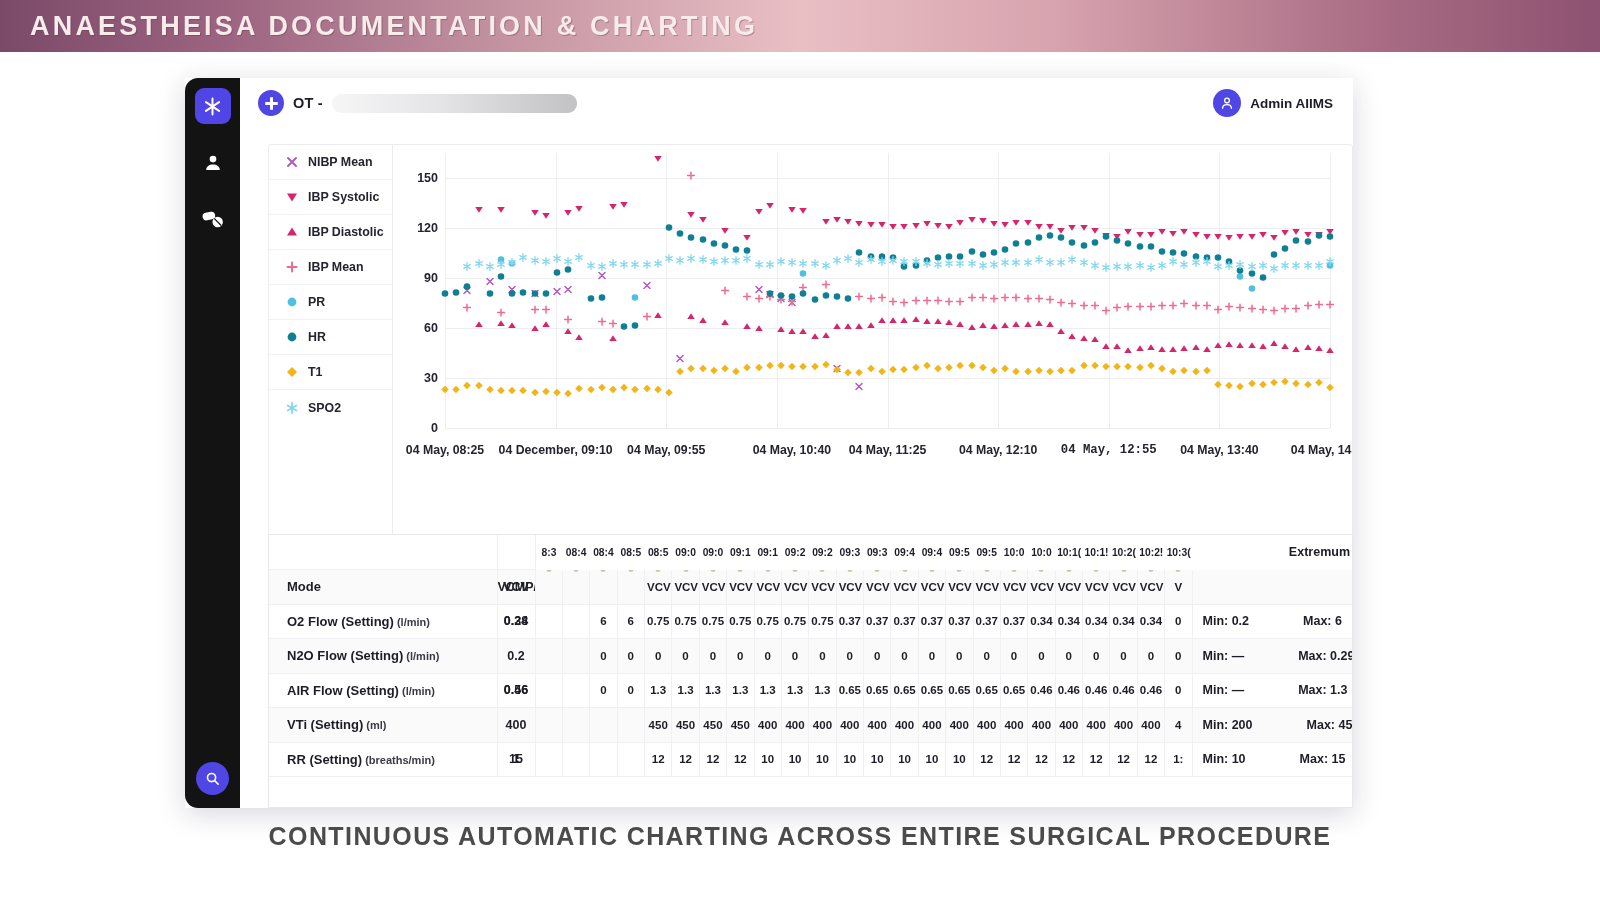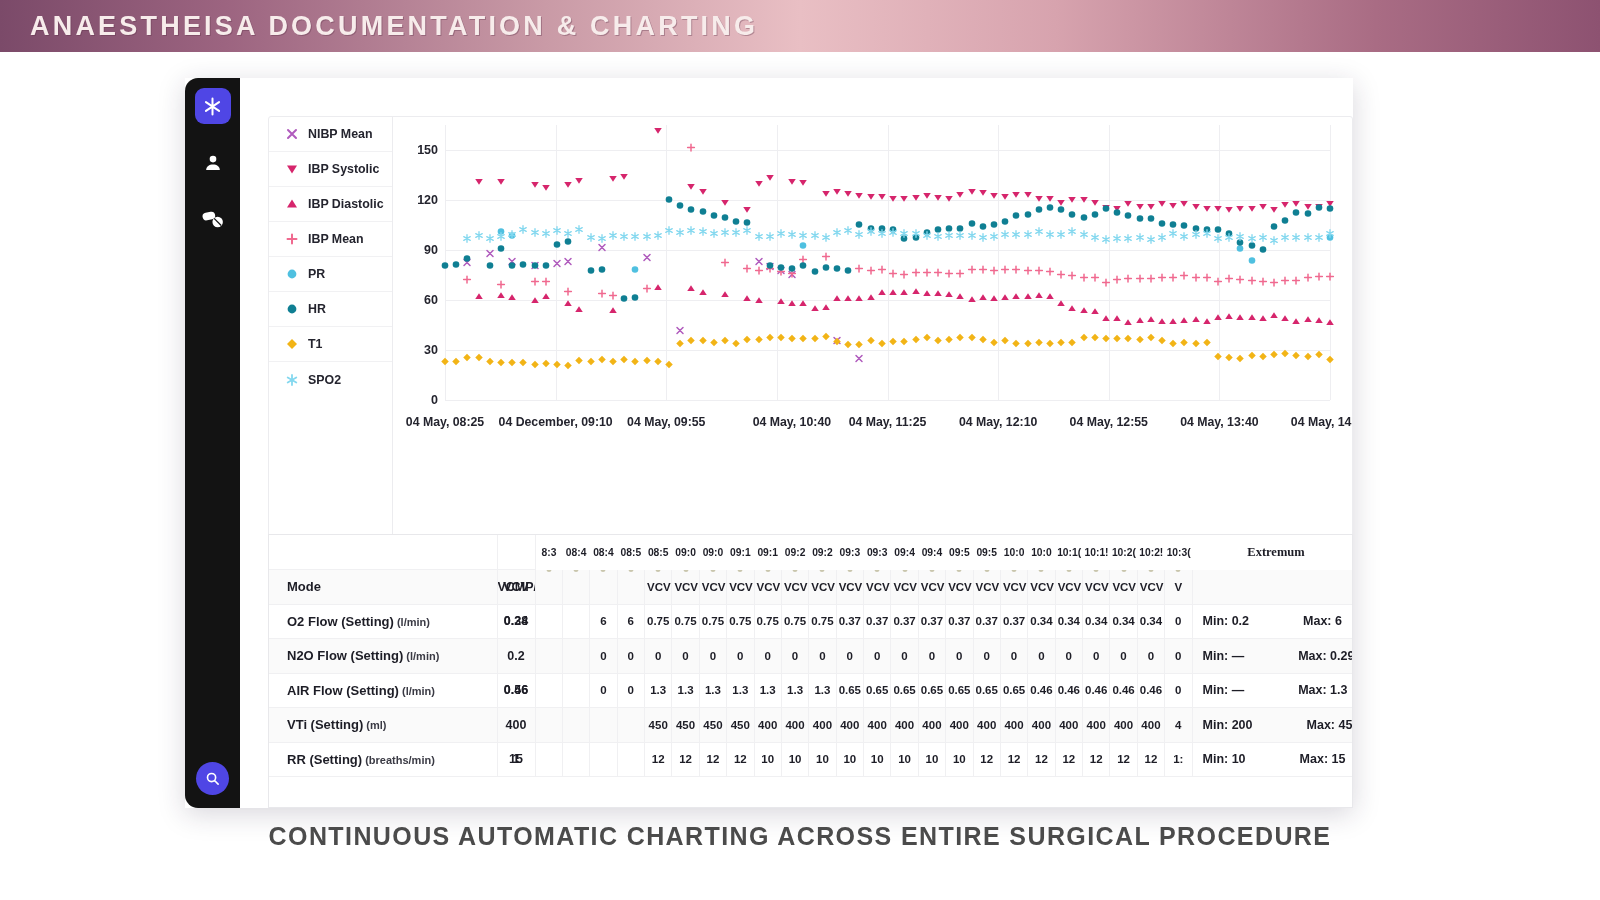--- a/index.html
+++ b/index.html
@@ -70,21 +70,21 @@
   }
   .user-wrap { display: flex; align-items: center; gap: 9px; padding-right: 6px; }
   .avatar {
     width: 28px; height: 28px; border-radius: 50%; background: #4f46e5;
     display: flex; align-items: center; justify-content: center;
   }
   .user-name { font-size: 13.5px; font-weight: 700; color: #1d1d26; }
 
   
   .chart-card {
-    position: absolute; left: 83px; top: 38px; width: 1085px; height: 422px;
+    position: absolute; left: 83px; top: 66px; width: 1085px; height: 422px;
     background: #ffffff; border: 1px solid #ececef; border-radius: 3px;
     display: flex; overflow: hidden;
   }
   .legend { width: 124px; flex: none; border-right: 1px solid #ececef; padding-top: 0; }
   .legend-item {
     height: 35px; display: flex; align-items: center; gap: 10px;
     padding-left: 16px; border-bottom: 1px solid #f1f1f3;
     font-size: 12.4px; font-weight: 700; color: #24242e;
   }
   .legend-item:last-child { border-bottom: none; }
@@ -195,20 +195,40 @@
       </svg>
     </div>
     <div class="search-fab">
       <svg width="15" height="15" viewBox="0 0 24 24" fill="none" stroke="#ffffff" stroke-width="2.6" stroke-linecap="round">
         <circle cx="10.5" cy="10.5" r="6.5"></circle>
           <path d="M15.6 15.6L21 21"></path>
       </svg>
     </div>
   </div>
 
+  <div class="topbar">
+    <div class="ot-wrap">
+      <span class="ot-badge">
+        <svg width="15" height="15" viewBox="0 0 24 24" fill="#ffffff">
+          <path d="M9.6 2h4.8v7.6H22v4.8h-7.6V22H9.6v-7.6H2V9.6h7.6z"></path>
+        </svg>
+      </span>
+      <span class="ot-text">OT -</span>
+      <span class="ot-redacted"></span>
+    </div>
+    <div class="user-wrap">
+      <span class="avatar">
+        <svg width="16" height="16" viewBox="0 0 24 24" fill="none" stroke="#ffffff" stroke-width="2" stroke-linecap="round">
+          <circle cx="12" cy="8.4" r="3.6"></circle>
+            <path d="M5.4 20c0-3.6 3-5.6 6.6-5.6s6.6 2 6.6 5.6"></path>
+        </svg>
+      </span>
+      <span class="user-name">Admin AIIMS</span>
+    </div>
+  </div>
 
   <div class="chart-card">
     <div class="legend" id="legend">
         <div class="legend-item">
           <span class="lg-mark">
             <svg width="12" height="12" viewBox="0 0 12 12">
               <path d="M2 2 L10 10 M10 2 L2 10" stroke="#b05bbd" stroke-width="2" stroke-linecap="round" fill="none"></path>
             </svg>
           </span>
           <span>NIBP Mean</span>
@@ -1619,21 +1639,21 @@
               <path d="M6 1 V11 M1.7 3.5 L10.3 8.5 M10.3 3.5 L1.7 8.5" stroke="#84d8ef" stroke-width="1.8" stroke-linecap="round" fill="none"></path>
             </svg></span>
         </div>
       <div class="x-axis" id="x-axis">
           <div class="x-tick" style="left: 0px;">04 May, 08:25</div>
           <div class="x-tick" style="left: 110.625px;">04 December, 09:10</div>
           <div class="x-tick" style="left: 221.25px;">04 May, 09:55</div>
           <div class="x-tick" style="left: 331.875px; padding-left: 30px;">04 May, 10:40</div>
           <div class="x-tick" style="left: 442.5px;">04 May, 11:25</div>
           <div class="x-tick" style="left: 553.125px;">04 May, 12:10</div>
-          <div class="x-tick" style="left: 663.75px;">04 May, 12:55</div>
+          <div class="x-tick" style="left: 663.75px; font-family: Liberation Mono, monospace;">04 May, 12:55</div>
           <div class="x-tick" style="left: 774.375px;">04 May, 13:40</div>
           <div class="x-tick" style="left: 885px;">04 May, 14:25</div>
         </div>
     </div>
   </div>
 
   <div class="resp-head">
     <div class="resp-title">Respiratory</div>
     <div class="resp-btns">
       <button class="pill">
@@ -1676,21 +1696,21 @@
             <th class="timehdr">09:4</th>
             <th class="timehdr">09:5</th>
             <th class="timehdr">09:5</th>
             <th class="timehdr">10:0</th>
             <th class="timehdr">10:0</th>
             <th class="timehdr">10:1(</th>
             <th class="timehdr">10:1!</th>
             <th class="timehdr">10:2(</th>
             <th class="timehdr">10:2!</th>
             <th class="timehdr">10:3(</th>
-            <th class="c-ex" style="text-align: center; padding-left: 10px; font-size: 12.5px; border-bottom: none; border-right: none; font-family: Liberation Serif, serif;">Extremum</th>
+            <th class="c-ex" style="text-align: right; padding-left: 10px; font-size: 12.5px; border-bottom: none; border-right: none;">Extremum</th>
           </tr>
       </thead>
       <tbody id="tbody">
           <tr>
             <td class="rowlabel c-label"><span>Mode</span><span class="unit"> </span></td>
             <td class="firstcol c-first">
               <span class="ghost">VCMP/PS</span>
               <span class="ghost">VCV</span>
             </td>
             <td style="position: relative;">

